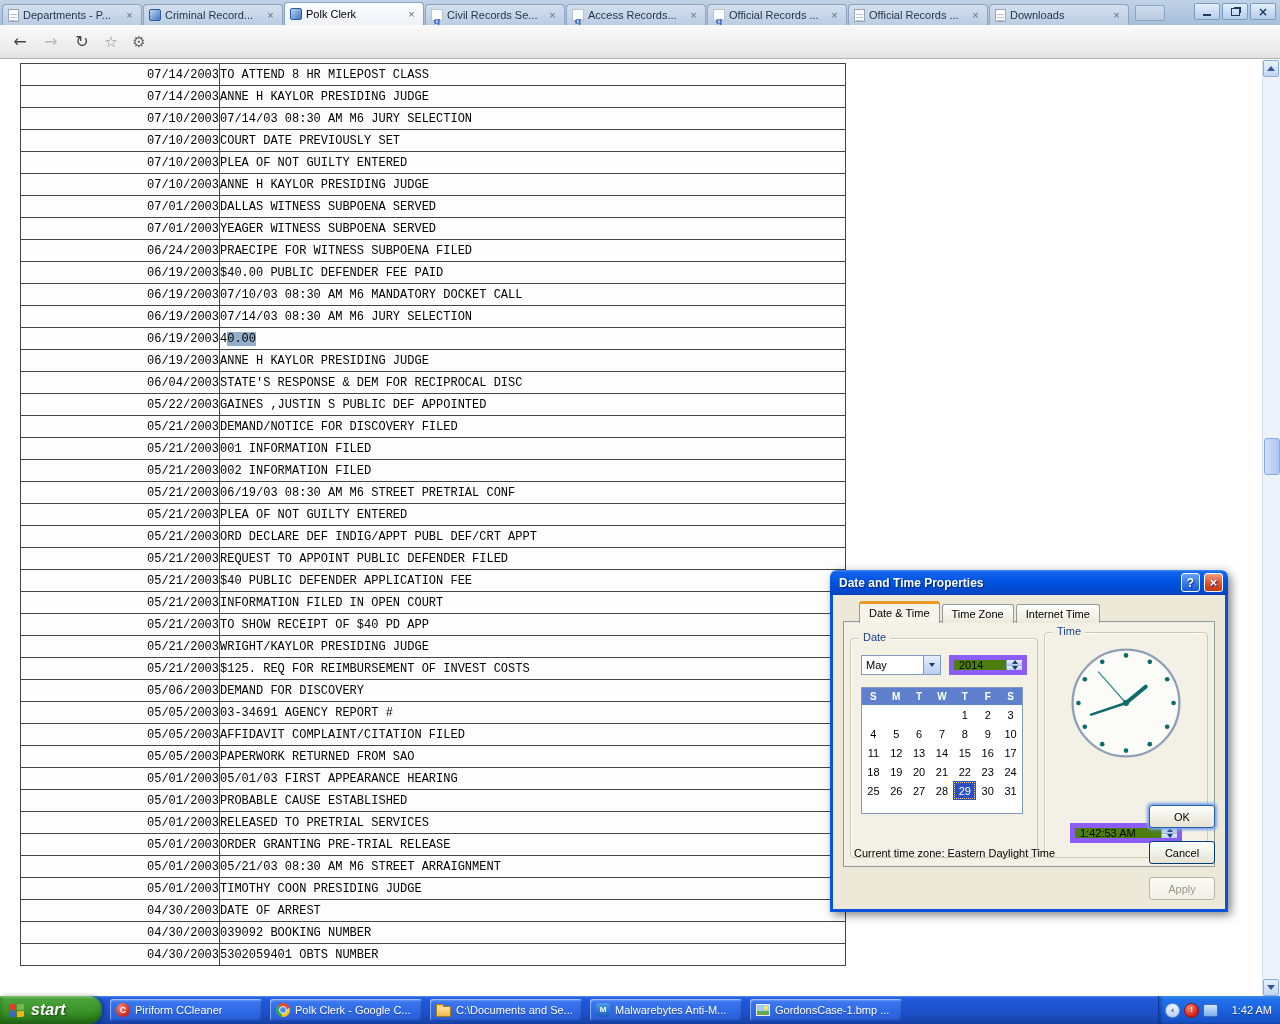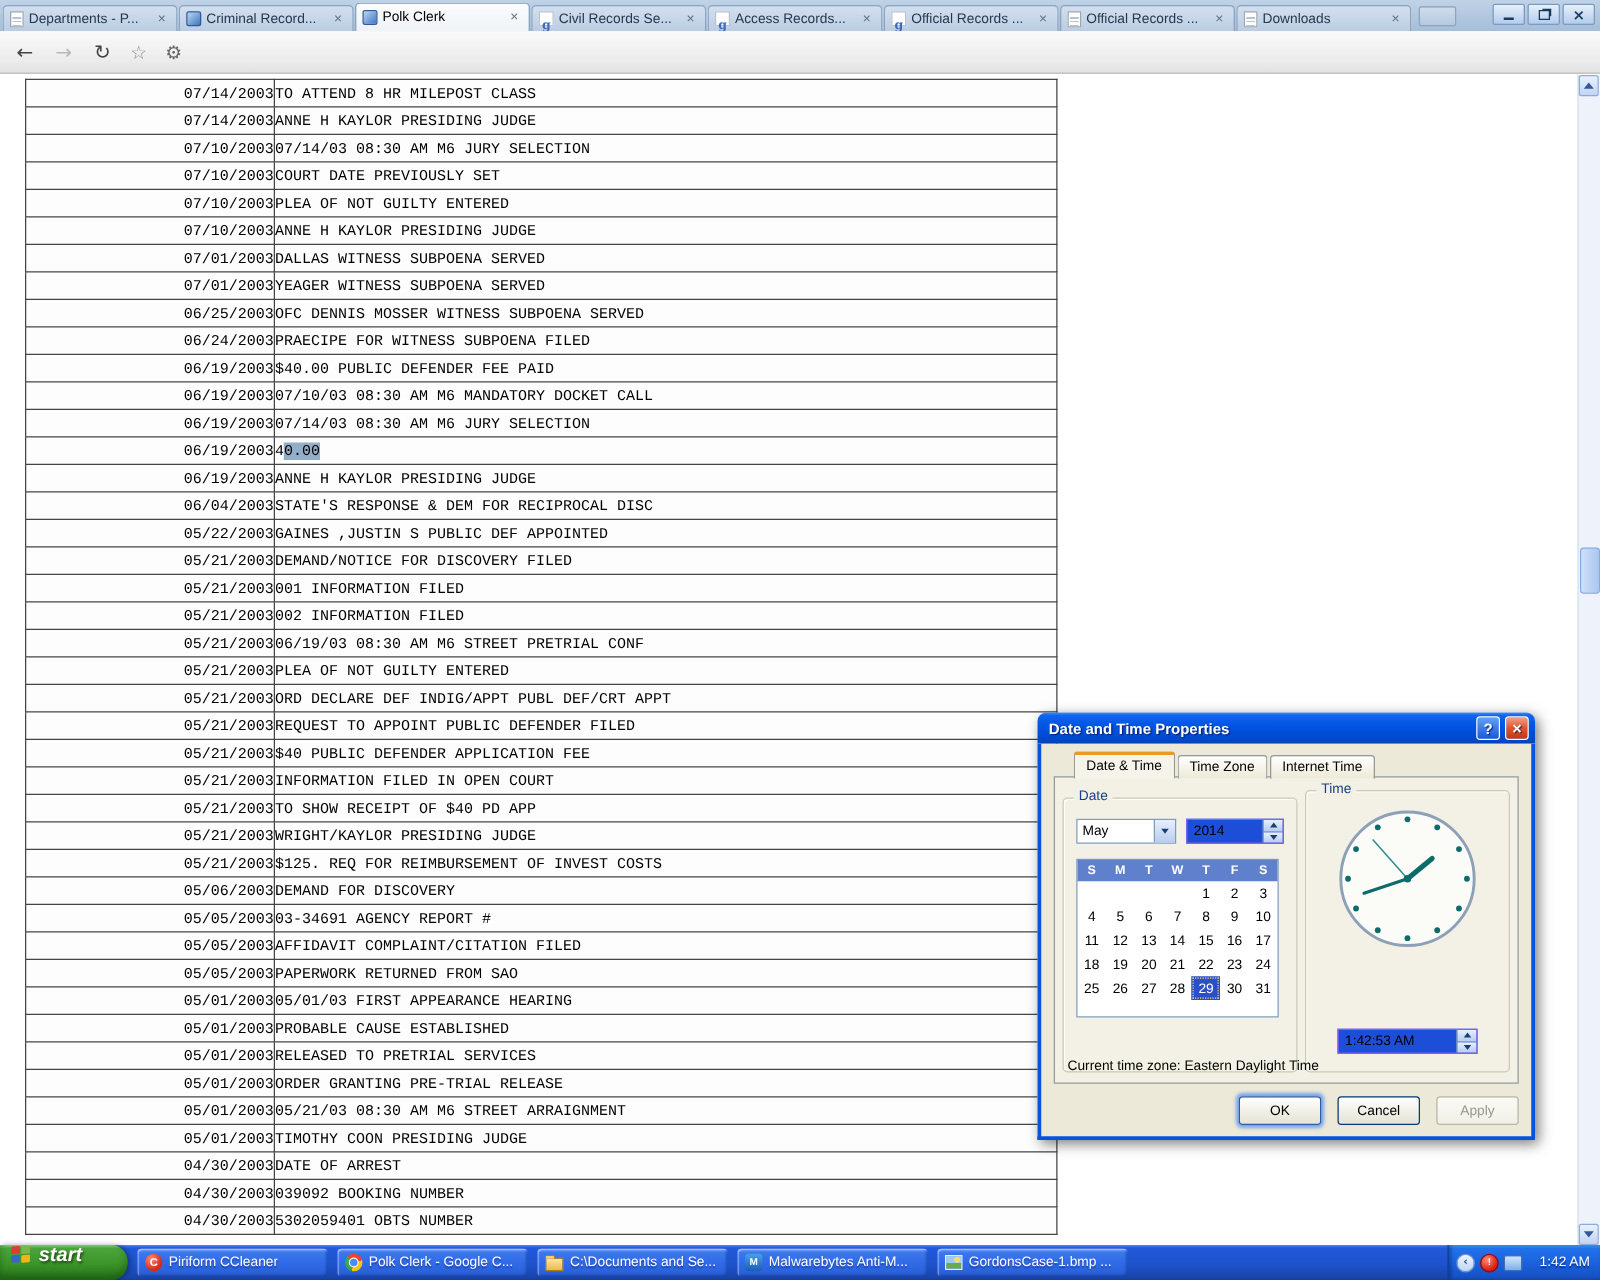--- a/index.html
+++ b/index.html
@@ -97,49 +97,49 @@
   .grp-label{position:absolute;top:-8px;left:8px;background:#f3f1e5;padding:0 4px;color:#163f8c;}
   .grp-date{left:6px;top:16px;width:186px;bottom:8px;}
   .grp-time{left:200px;top:10px;right:6px;bottom:8px;}
   .combo{position:absolute;left:10px;top:16px;width:80px;height:20px;background:#fff;border:1px solid #7F9DB9;
     display:flex;align-items:center;box-sizing:border-box;}
   .combo-text{flex:1;padding-left:4px;}
   .combo-arrow{width:16px;height:100%;background:linear-gradient(180deg,#e7effc,#b7cdf1);border-left:1px solid #7F9DB9;
     display:grid;place-items:center;}
   .tri-dn-s{width:0;height:0;border-left:3.5px solid transparent;border-right:3.5px solid transparent;border-top:4.5px solid #1c3c74;}
   .tri-up-s{width:0;height:0;border-left:3.5px solid transparent;border-right:3.5px solid transparent;border-bottom:4.5px solid #1c3c74;}
-  .spinbox{position:absolute;background:#1d4ed8;border:1px solid #8b5cf6;display:flex;align-items:center;box-sizing:border-box;}
+  .spinbox{position:absolute;background:#4d7c0f;border:5px solid #8b5cf6;display:flex;align-items:center;box-sizing:border-box;}
   .spin-year{left:98px;top:16px;width:78px;height:20px;}
   .spin-text{flex:1;padding-left:5px;white-space:nowrap;}
   .spin-arrows{width:15px;height:100%;display:flex;flex-direction:column;border-left:1px solid #7F9DB9;}
   .spin-arrows .sa{flex:1;background:linear-gradient(180deg,#e7effc,#b7cdf1);display:grid;place-items:center;}
   .spin-arrows .sa:first-child{border-bottom:1px solid #9db5d4;}
   .cal{position:absolute;left:10px;top:48px;width:162px;background:#fff;border:1px solid #7F9DB9;padding-bottom:13px;box-sizing:border-box;}
   .cal-header{display:grid;grid-template-columns:repeat(7,1fr);background:#5f80cd;height:17px;align-items:center;}
   .cal-h{color:#fff;font-weight:bold;font-size:10px;text-align:center;}
   .cal-grid{display:grid;grid-template-columns:repeat(7,1fr);grid-auto-rows:19px;}
   .cal-c{display:grid;place-items:center;font-size:11px;color:#000;}
   .cal-c.selected{background:#2b50c6;color:#fff;outline:1px dotted #f5d279;outline-offset:-2px;}
   .clockwrap{position:absolute;left:50%;top:12px;transform:translateX(-50%);}
   .spin-time{left:50%;transform:translateX(-50%);bottom:14px;width:112px;height:20px;}
   .tz-note{position:absolute;left:10px;bottom:7px;color:#000;}
-  .dlg-buttons{position:absolute;right:10px;bottom:9px;display:flex;gap:13px;}
+  .dlg-buttons{position:absolute;right:10px;bottom:9px;display:flex;gap:13px;flex-direction:column;}
   .xpbtn{width:66px;height:23px;border:1px solid #003C74;border-radius:3px;
     background:linear-gradient(180deg,#ffffff,#f3f2ea 45%,#e5e3d3);font-size:11px;color:#000;
     display:grid;place-items:center;box-sizing:border-box;}
   .xpbtn.focus{box-shadow:0 0 3px 2px #76a4ec;border-color:#2a5fa8;}
   .xpbtn.disabled{color:#9a988a;border-color:#bab7a8;background:linear-gradient(180deg,#fbfaf5,#f0efe6);}
 
   
   .taskbar{position:absolute;left:0;right:0;bottom:0;height:28px;z-index:100;
     background:linear-gradient(180deg,#5a8cf5 0%,#2c66ea 5%,#2159d8 10%,#1e52cc 55%,#1845ac 92%,#143f9e 100%);}
   .startbtn{position:absolute;left:0;top:0;height:28px;width:102px;border-radius:0 13px 13px 0;
     background:linear-gradient(180deg,#8cca78 0%,#4ca43c 10%,#3a9428 55%,#2c7a1c 95%);
     box-shadow:inset 0 -4px 7px rgba(0,45,0,.35),2px 0 4px rgba(0,0,0,.35);
-    display:flex;align-items:flex-start;gap:6px;padding-left:9px;box-sizing:border-box;
+    display:flex;align-items:center;gap:6px;padding-left:9px;box-sizing:border-box;
     color:#fff;font-weight:bold;font-style:italic;font-size:16px;text-shadow:1px 1px 2px rgba(0,0,0,.55);}
   .flag{position:relative;width:16px;height:15px;flex:none;}
   .flag span{position:absolute;width:7px;height:6px;border-radius:1px;transform:skewY(-6deg);}
   .f-r{left:0;top:1px;background:#e23a2e;} .f-g{left:8px;top:1px;background:#7ab648;}
   .f-b{left:0;top:8px;background:#3a66c8;} .f-y{left:8px;top:8px;background:#f0b418;}
   .taskbtns{position:absolute;left:110px;top:3px;display:flex;gap:8px;}
   .taskbtn{width:152px;height:22px;border-radius:3px;flex:none;box-sizing:border-box;
     background:linear-gradient(180deg,#6a9af8,#3a76ee 15%,#2e68e4 60%,#2a5ed4);
     box-shadow:inset 1px 1px 1px rgba(255,255,255,.45),inset -1px -1px 2px rgba(0,0,70,.35);
     display:flex;align-items:center;gap:5px;padding:0 6px;color:#fff;font-size:11px;overflow:hidden;}
@@ -262,24 +262,20 @@
             <td class="date">07/10/2003</td>
             <td class="desc">ANNE H KAYLOR PRESIDING JUDGE</td>
           </tr>
           <tr>
             <td class="date">07/01/2003</td>
             <td class="desc">DALLAS WITNESS SUBPOENA SERVED</td>
           </tr>
           <tr>
             <td class="date">07/01/2003</td>
             <td class="desc">YEAGER WITNESS SUBPOENA SERVED</td>
-          </tr>
-          <tr>
-            <td class="date">06/25/2003</td>
-            <td class="desc">OFC DENNIS MOSSER WITNESS SUBPOENA SERVED</td>
           </tr>
           <tr>
             <td class="date">06/24/2003</td>
             <td class="desc">PRAECIPE FOR WITNESS SUBPOENA FILED</td>
           </tr>
           <tr>
             <td class="date">06/19/2003</td>
             <td class="desc">$40.00 PUBLIC DEFENDER FEE PAID</td>
           </tr>
           <tr>

